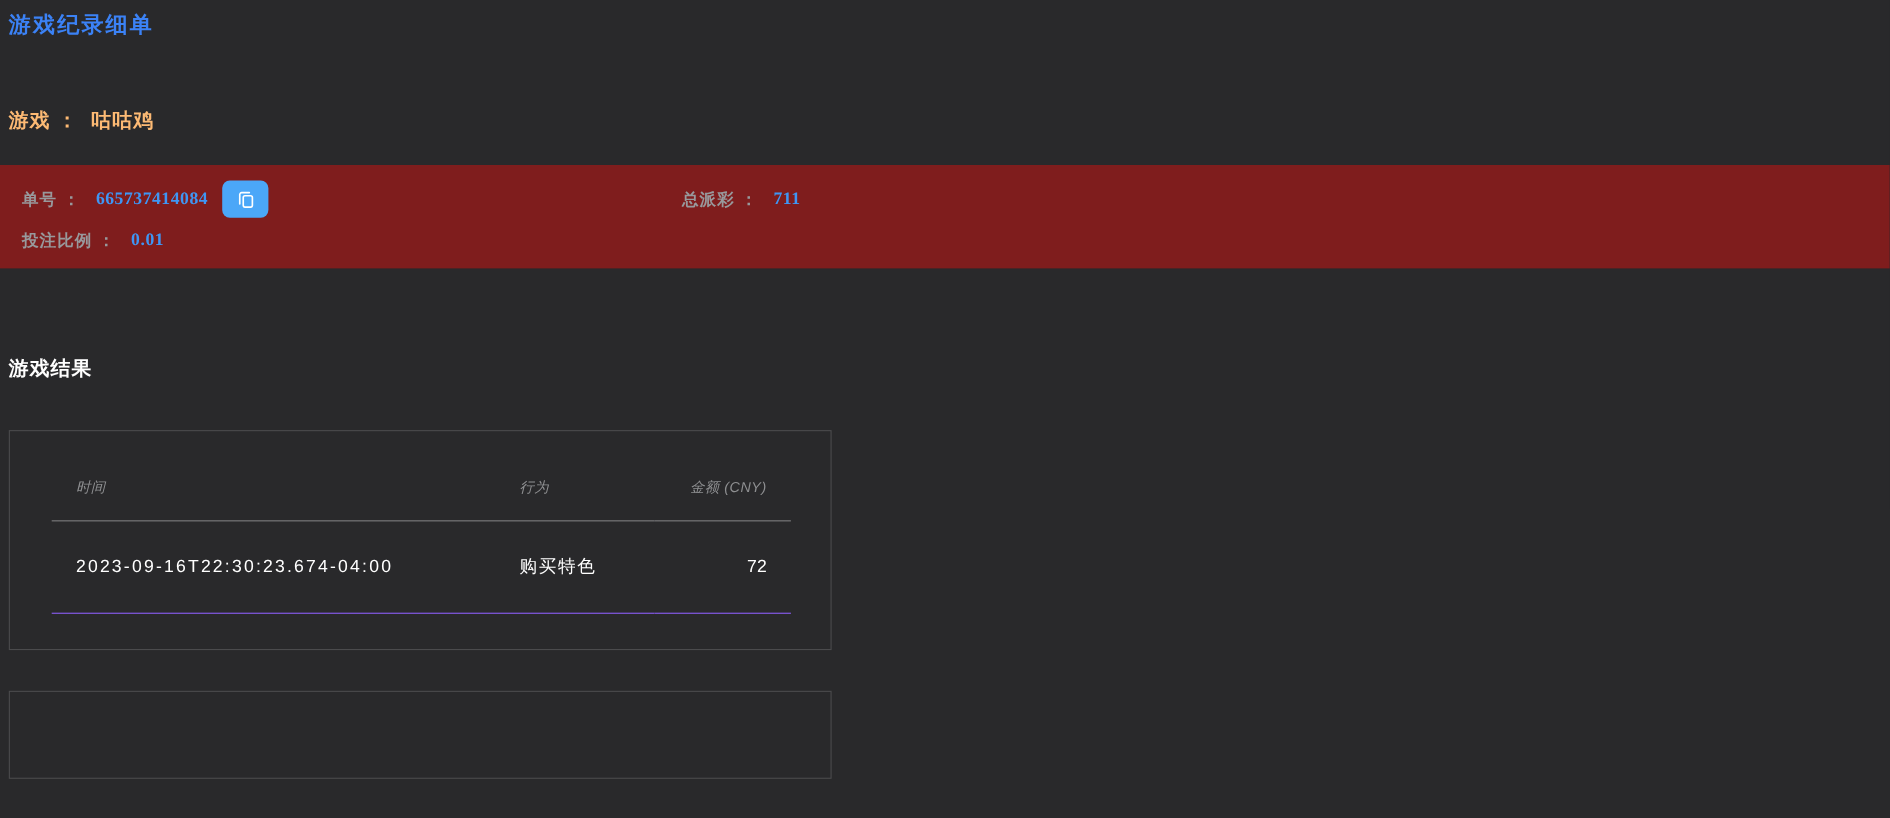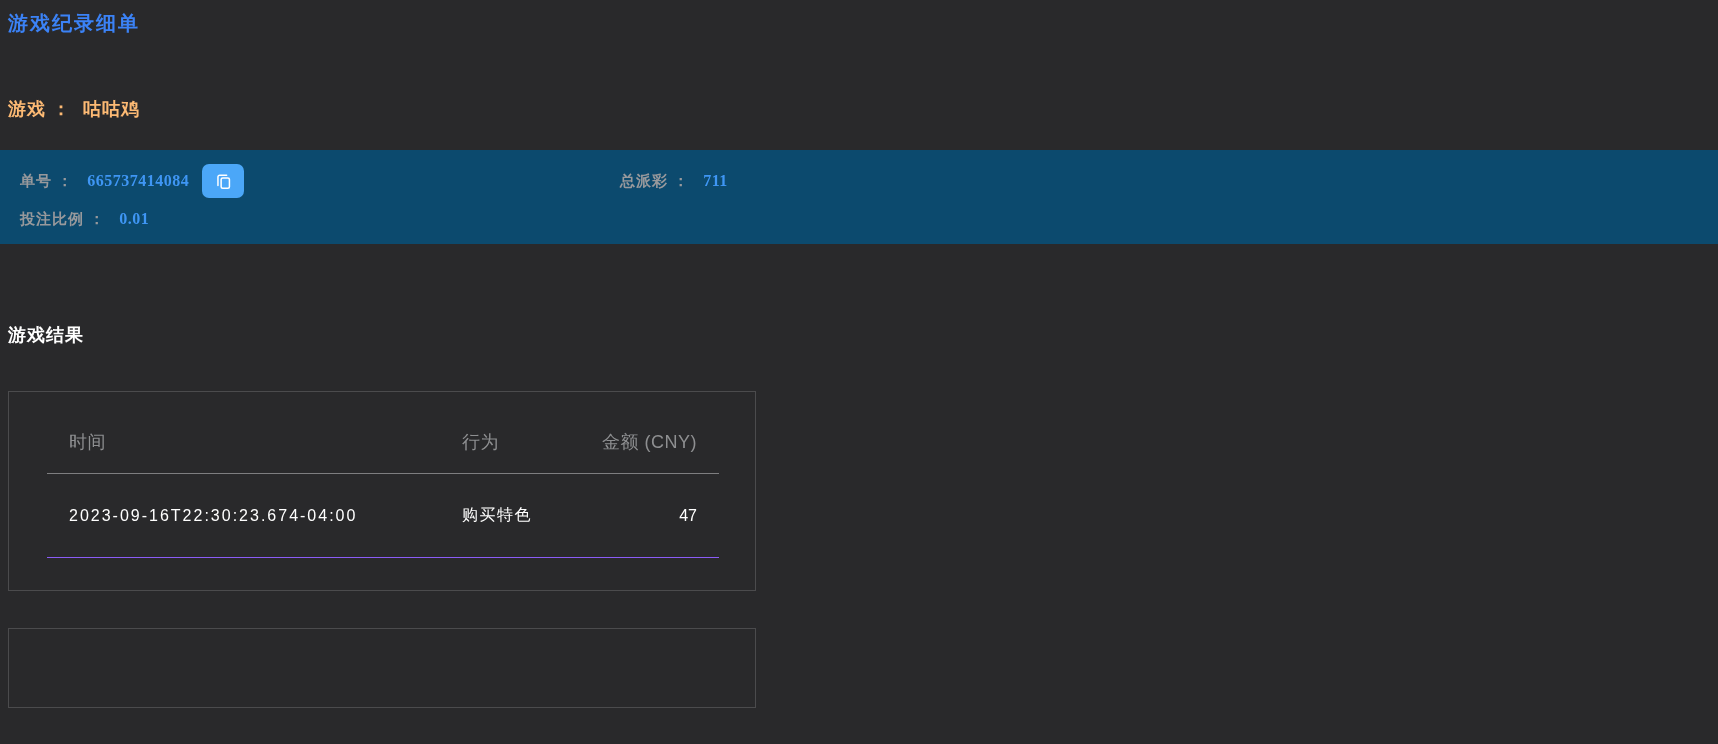--- a/index.html
+++ b/index.html
@@ -31,21 +31,21 @@
     font-weight: 700;
     color: #fdba74;
     letter-spacing: 1px;
     line-height: 22px;
   }
   .game-heading .game-name { margin-left: 6px; }
 
   
   .info-bar {
     margin-top: 30px;
-    background: #0c4a6e;
+    background: #7f1d1d;
     padding: 9px 0 13px 20px;
     width: 100%;
   }
   .bar-row-1 {
     display: grid;
     grid-template-columns: 600px 600px 1fr;
     align-items: center;
     min-height: 44px;
   }
   .bar-row-2 {
@@ -99,29 +99,30 @@
     width: 748px;
     border: 1px solid #4b4b4d;
     background: transparent;
   }
   .results-table {
     width: calc(100% - 74px);
     margin: 0 36px 32px 38px;
     border-collapse: collapse;
   }
   .results-table th {
-    font-size: 18px;
+    font-size: 13px;
     font-weight: 400;
     color: #8e8f91;
     text-align: left;
     padding: 42px 22px 22px 22px;
     line-height: 17px;
     border-bottom: 1px solid #7e7e80;
     letter-spacing: 0.5px;
     white-space: nowrap;
+    font-style: italic;
   }
   .results-table td {
     font-size: 16px;
     color: #ffffff;
     padding: 0 22px;
     height: 84px;
     border-bottom: 1px solid #8b5cf6;
     white-space: nowrap;
   }
   .results-table td.cell-time { letter-spacing: 2px; }
@@ -188,19 +189,19 @@
       <tr>
         <th>时间</th>
         <th>行为</th>
         <th class="col-amount">金额 (CNY)</th>
       </tr>
     </thead>
     <tbody>
       <tr>
         <td class="cell-time">2023-09-16T22:30:23.674-04:00</td>
         <td class="cell-action">购买特色</td>
-        <td class="col-amount">47</td>
+        <td class="col-amount">72</td>
       </tr>
     </tbody>
   </table>
 </div>
 
 <div class="panel-secondary"></div>
 
 </body></html>

